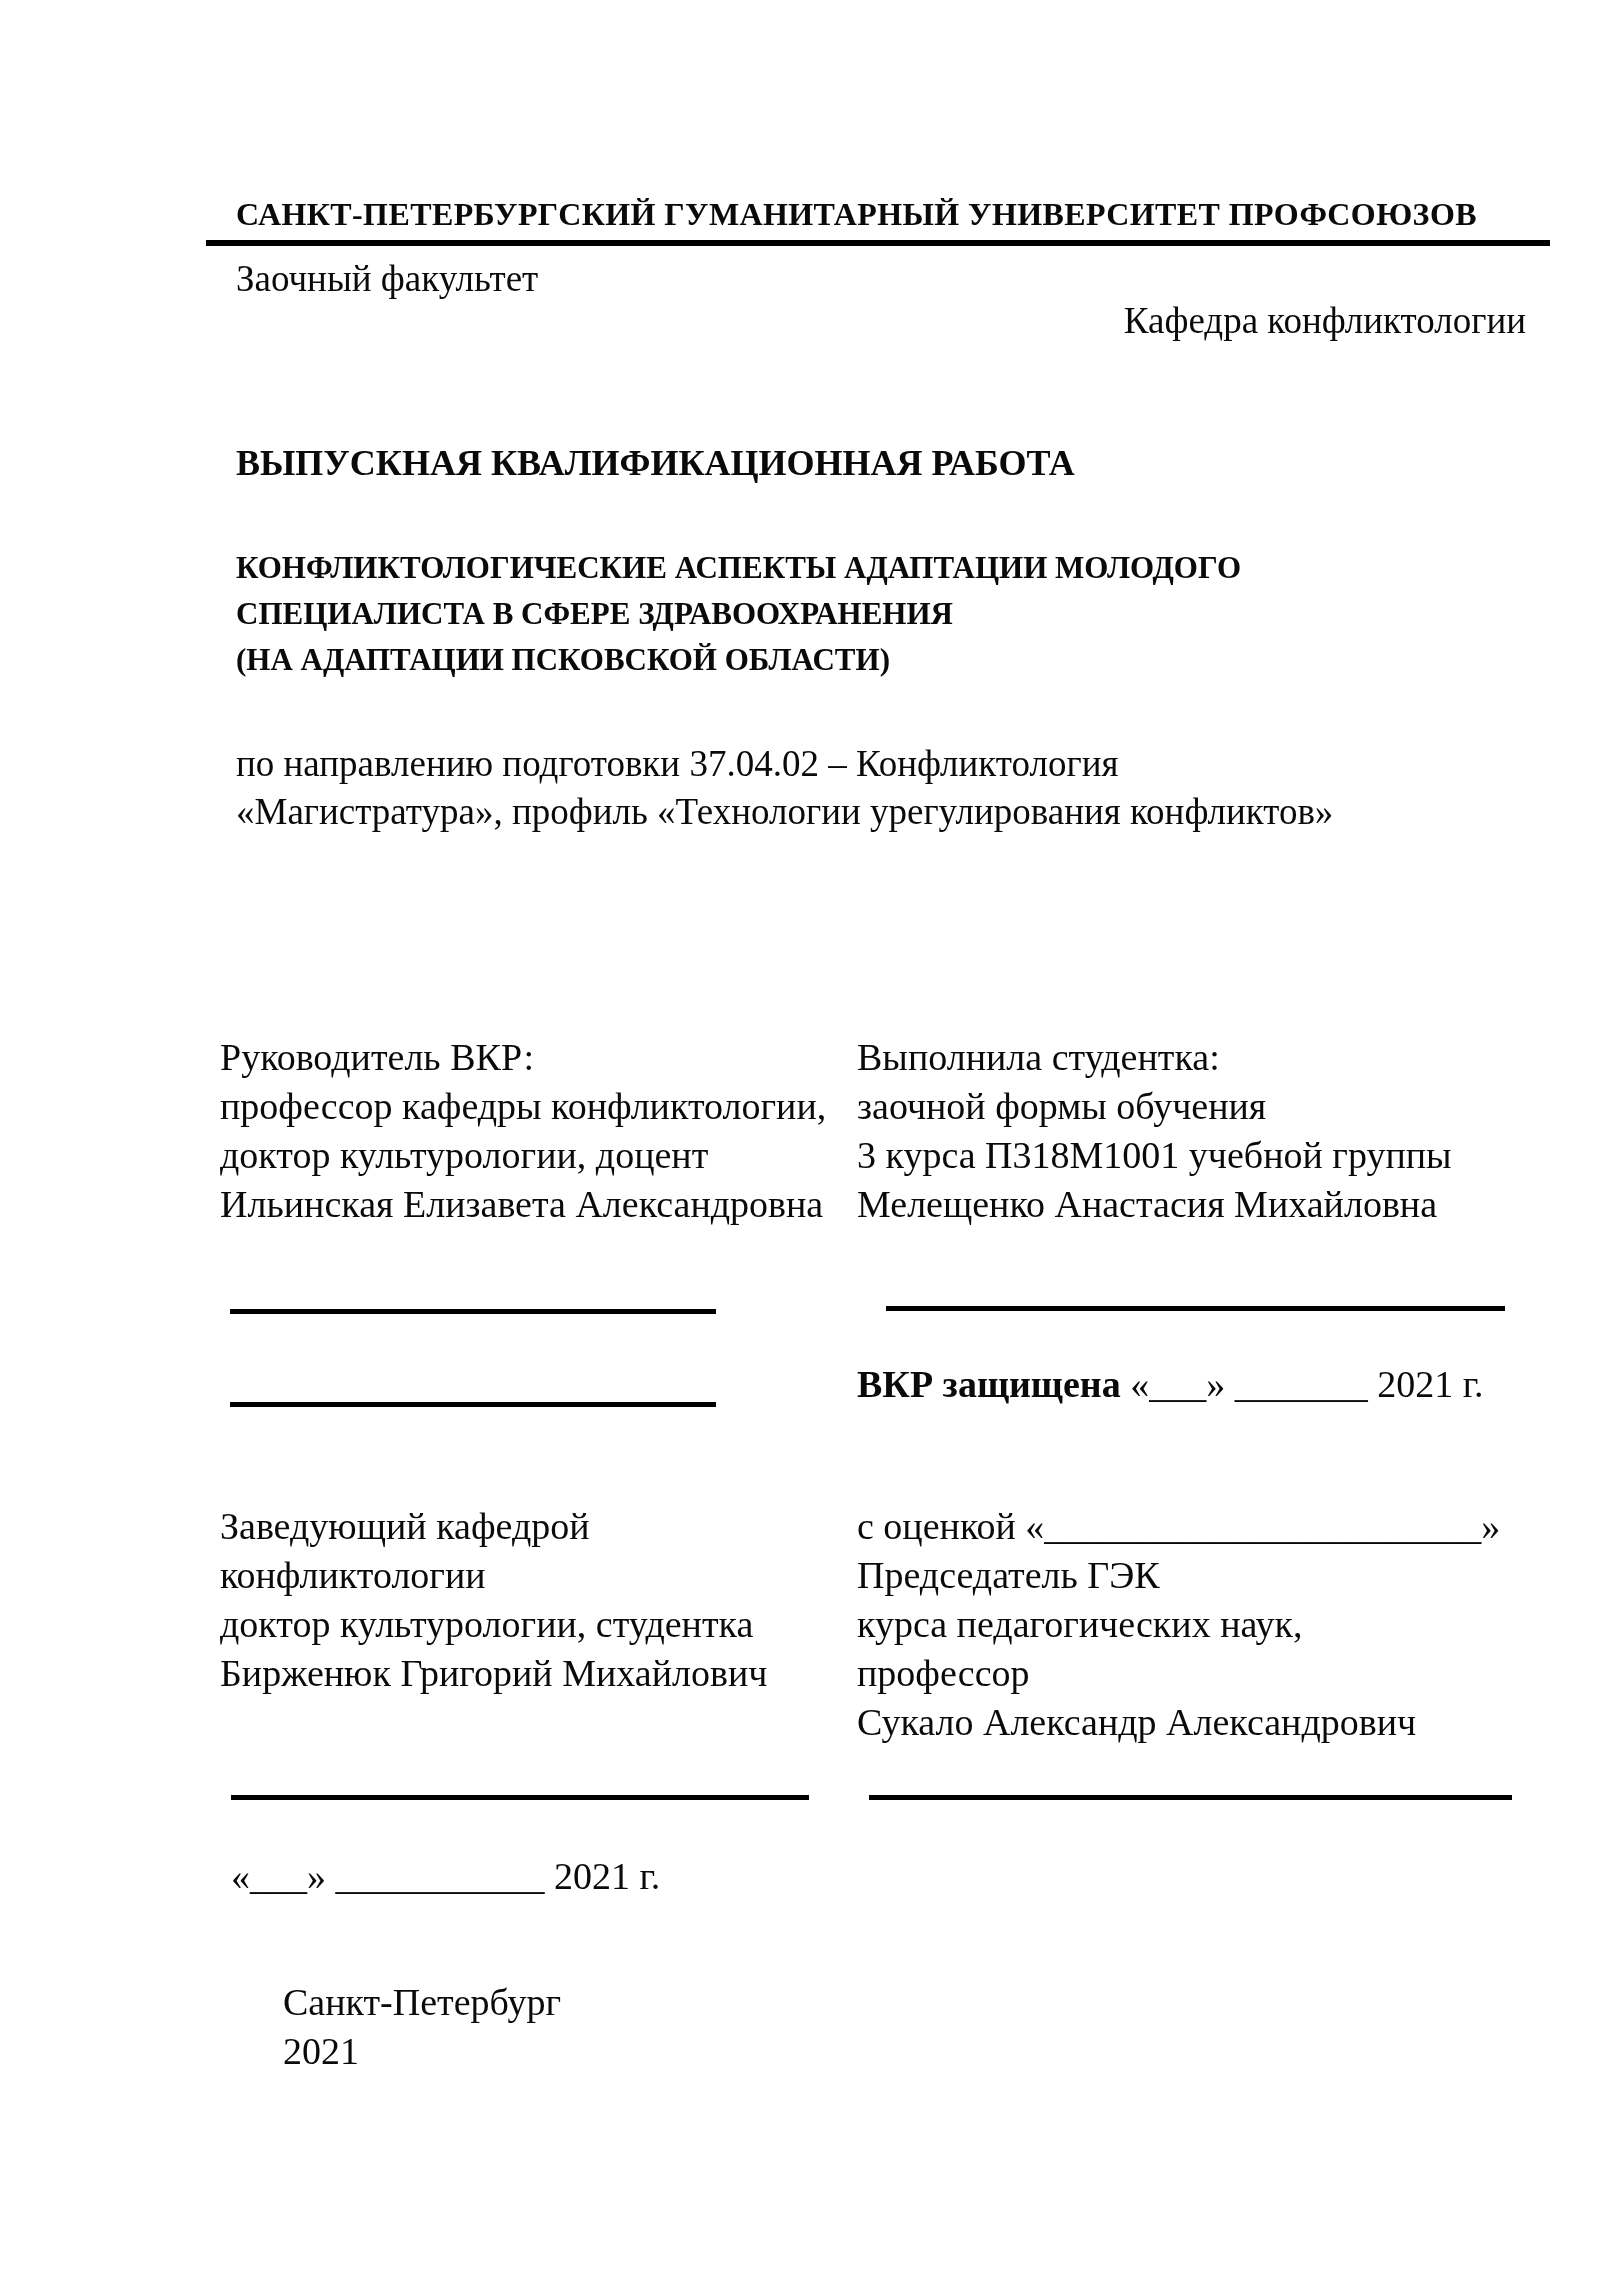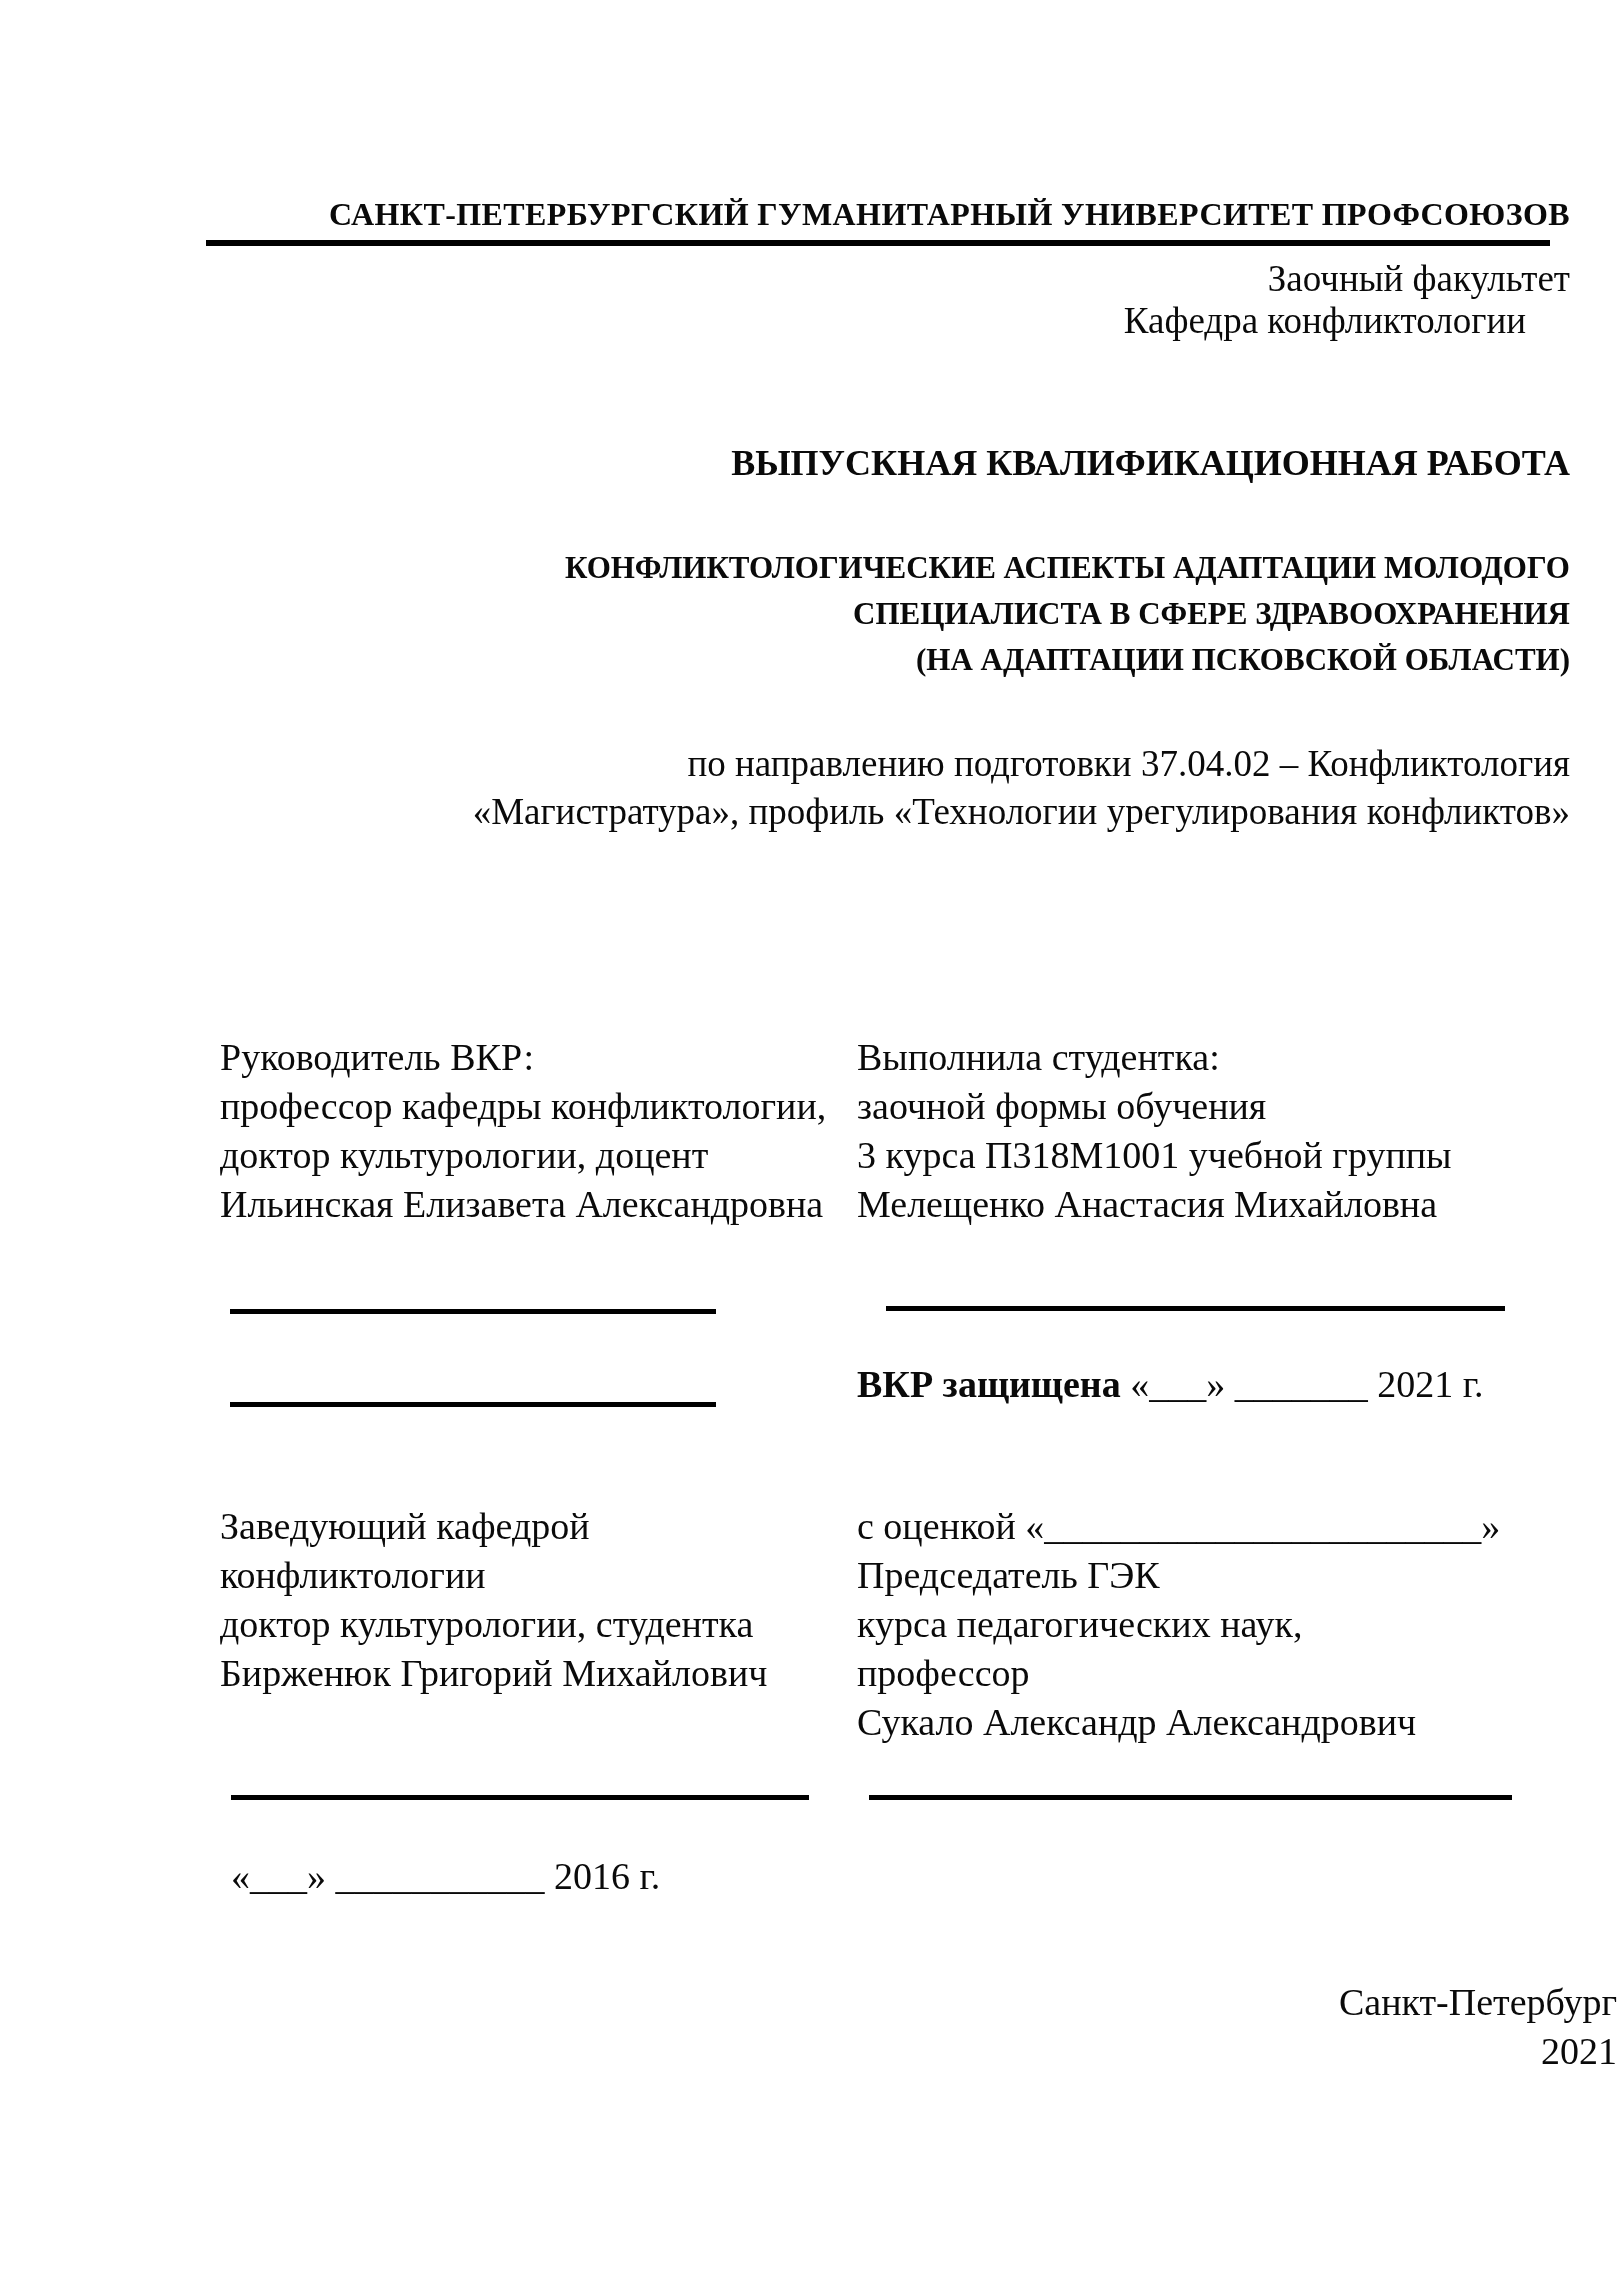--- a/index.html
+++ b/index.html
@@ -11,23 +11,23 @@
     position: relative;
     width: 1623px;
     height: 2295px;
     background: #ffffff;
     color: #0a0a0a;
     font-family: "Liberation Serif", "DejaVu Serif", serif;
     overflow: hidden;
   }
   .abs { position: absolute; }
   .centered {
-    left: 220px;
+    left: 236px;
     width: 1350px;
-    text-align: right;
+    text-align: left;
   }
   .org-name {
     top: 192px;
     font-size: 32px;
     font-weight: bold;
     line-height: 44px;
     letter-spacing: 0.4px;
   }
   .header-rule {
     top: 240px;
@@ -158,21 +158,21 @@
     <div>с оценкой «_______________________»</div>
     <div>Председатель ГЭК</div>
     <div>курса педагогических наук,</div>
     <div>профессор</div>
     <div>Сукало Александр Александрович</div>
   </div>
 
   <div class="abs sigline sig-bottom-left"></div>
   <div class="abs sigline sig-bottom-right"></div>
 
-  <div class="abs date-blank-line">«___» ___________ 2016 г.</div>
+  <div class="abs date-blank-line">«___» ___________ 2021 г.</div>
 
   <div class="abs centered footer">
     <div>Санкт-Петербург</div>
     <div>2021</div>
   </div>
 
 </div>
 
 
 </body></html>

